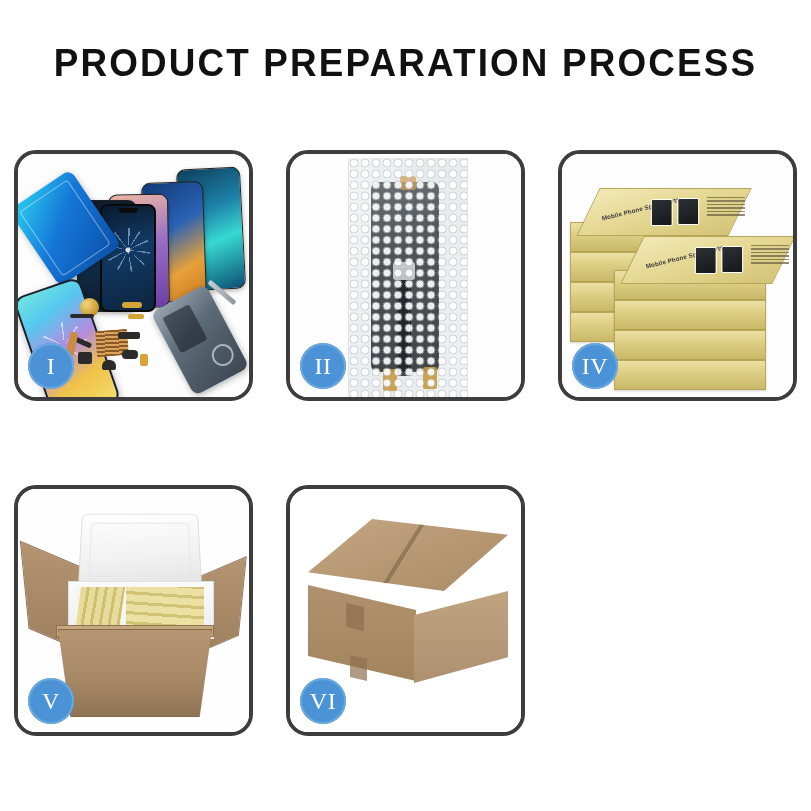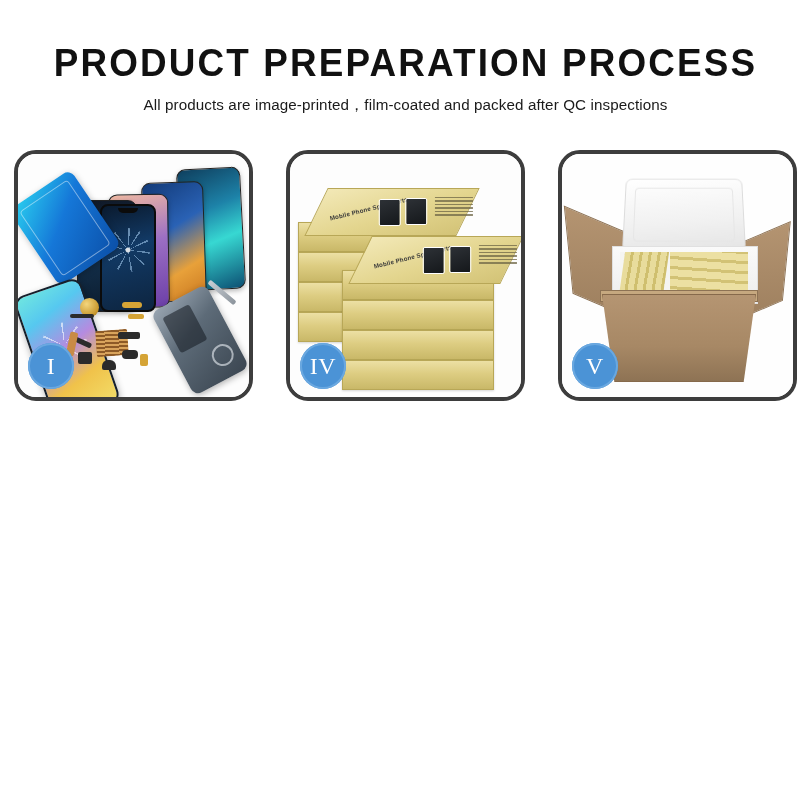--- a/index.html
+++ b/index.html
@@ -384,21 +384,20 @@
   .ct-tape2{
     position:absolute; left:60px; top:168px; width:17px;height:22px;
     background:#8d7050; opacity:.7; transform:skewY(14deg);
   }
 </style>
 </head>
 <body>
 
 <div class="header">
   <div class="title">PRODUCT PREPARATION PROCESS</div>
-  <div class="subtitle">All products are image-printed，film-coated and packed after QC inspections</div>
 </div>
 
 <div class="grid">
 
   <div class="panel">
     <div class="scene">
       <div class="p1-bg"></div>
       <div class="ph ph-teal"></div>
       <div class="ph ph-blue"></div>
       <div class="ph ph-purple"></div>
@@ -421,20 +420,35 @@
       <div class="part" style="left:84px;top:206px;width:14px;height:10px;border-radius:6px 6px 2px 2px;"></div>
       <div class="part" style="left:100px;top:178px;width:22px;height:7px;"></div>
       <div class="part" style="left:104px;top:196px;width:16px;height:9px;border-radius:4px;"></div>
       <div class="part" style="left:40px;top:206px;width:9px;height:13px;background:#dfe5ea;border:1px solid #9aa3ab;"></div>
       <div class="part part-gold" style="left:122px;top:200px;width:8px;height:12px;"></div>
       <div class="tweezer"></div>
     </div>
     <div class="badge">I</div>
   </div>
 
+  <div class="panel">
+    <div class="scene">
+      <div class="p2-bg"></div>
+      <div class="bubble-bag">
+        <div class="lcd"></div>
+        <div class="flex-strip"></div>
+        <div class="flex-conn"></div>
+        <div class="gold-tab" style="left:34px;bottom:10px;"></div>
+        <div class="gold-tab" style="left:74px;bottom:12px;"></div>
+        <div class="bag-seam"></div>
+        <div class="bubbles"></div>
+      </div>
+    </div>
+    <div class="badge">II</div>
+  </div>
 
 
   <div class="panel">
     <div class="scene">
       <div class="p4-bg"></div>
       <div class="stack">
 
         <div class="gbox" style="left:0px;top:52px;"></div>
         <div class="gbox" style="left:0px;top:82px;"></div>
         <div class="gbox" style="left:0px;top:112px;"></div>
@@ -487,14 +501,26 @@
       <div class="foam-base"></div>
       <div class="foam-well"></div>
       <div class="gstack-a"></div>
       <div class="gstack-b"></div>
       <div class="carton-rim"></div>
       <div class="carton-body"></div>
     </div>
     <div class="badge">V</div>
   </div>
 
+  <div class="panel">
+    <div class="scene">
+      <div class="p6-bg"></div>
+      <div class="ct-left"></div>
+      <div class="ct-right"></div>
+      <div class="ct-top"></div>
+      <div class="ct-topline"></div>
+      <div class="ct-tape1"></div>
+      <div class="ct-tape2"></div>
+    </div>
+    <div class="badge">VI</div>
+  </div>
 
 </div>
 
 </body></html>

